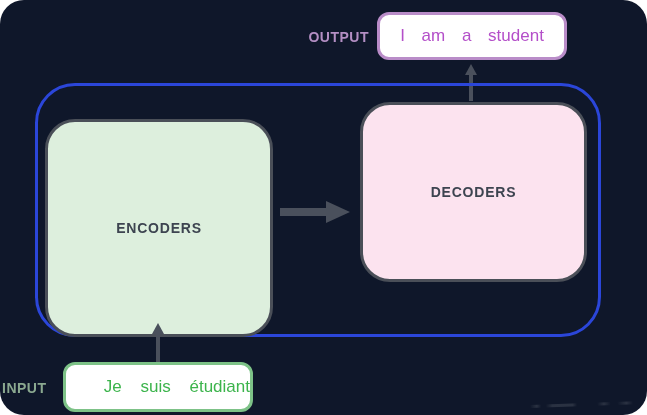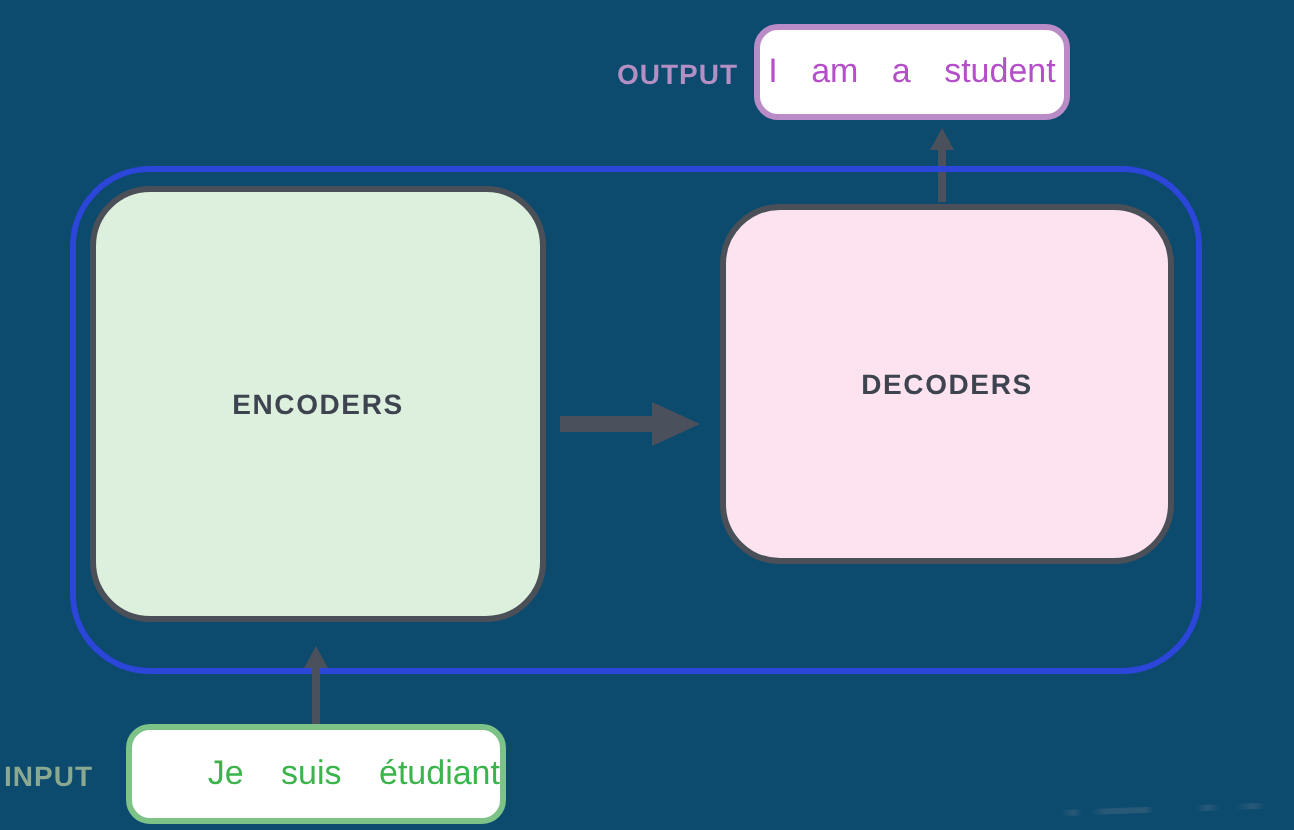--- a/index.html
+++ b/index.html
@@ -7,22 +7,23 @@
     padding: 0;
     background: #ffffff;
     font-family: "Liberation Sans", "DejaVu Sans", sans-serif;
   }
   * { box-sizing: border-box; }
 
   .canvas {
     position: relative;
     width: 647px;
     height: 415px;
-    background: #0c4a6e;
+    background: #0f172a;
     overflow: hidden;
+    border-radius: 24px;
   }
 
   
   .outer-container {
     position: absolute;
     left: 35px;
     top: 83px;
     width: 566px;
     height: 254px;
     border: 3px solid var(--container-border, #2b46d9);
@@ -38,21 +39,21 @@
     display: flex;
     align-items: center;
     justify-content: center;
     font-size: 14px;
     font-weight: bold;
     letter-spacing: 0.8px;
     color: #3d4450;
   }
   .encoders-block {
     left: 45px;
-    top: 93px;
+    top: 119px;
     width: 228px;
     height: 218px;
     background: var(--encoders-fill, #ddefdd);
   }
   .decoders-block {
     left: 360px;
     top: 102px;
     width: 227px;
     height: 180px;
     background: var(--decoders-fill, #fce3ef);
@@ -64,21 +65,21 @@
     display: flex;
     align-items: center;
     justify-content: center;
     border-radius: 12px;
     font-size: 17px;
     background: #ffffff;
   }
   .output-box {
     left: 377px;
     top: 12px;
-    width: 158px;
+    width: 190px;
     height: 48px;
     border: 3px solid var(--output-border, #b98cc8);
     color: var(--output-text, #b44fc9);
     word-spacing: 12px;
   }
   .input-box {
     left: 63px;
     top: 362px;
     width: 190px;
     height: 50px;

